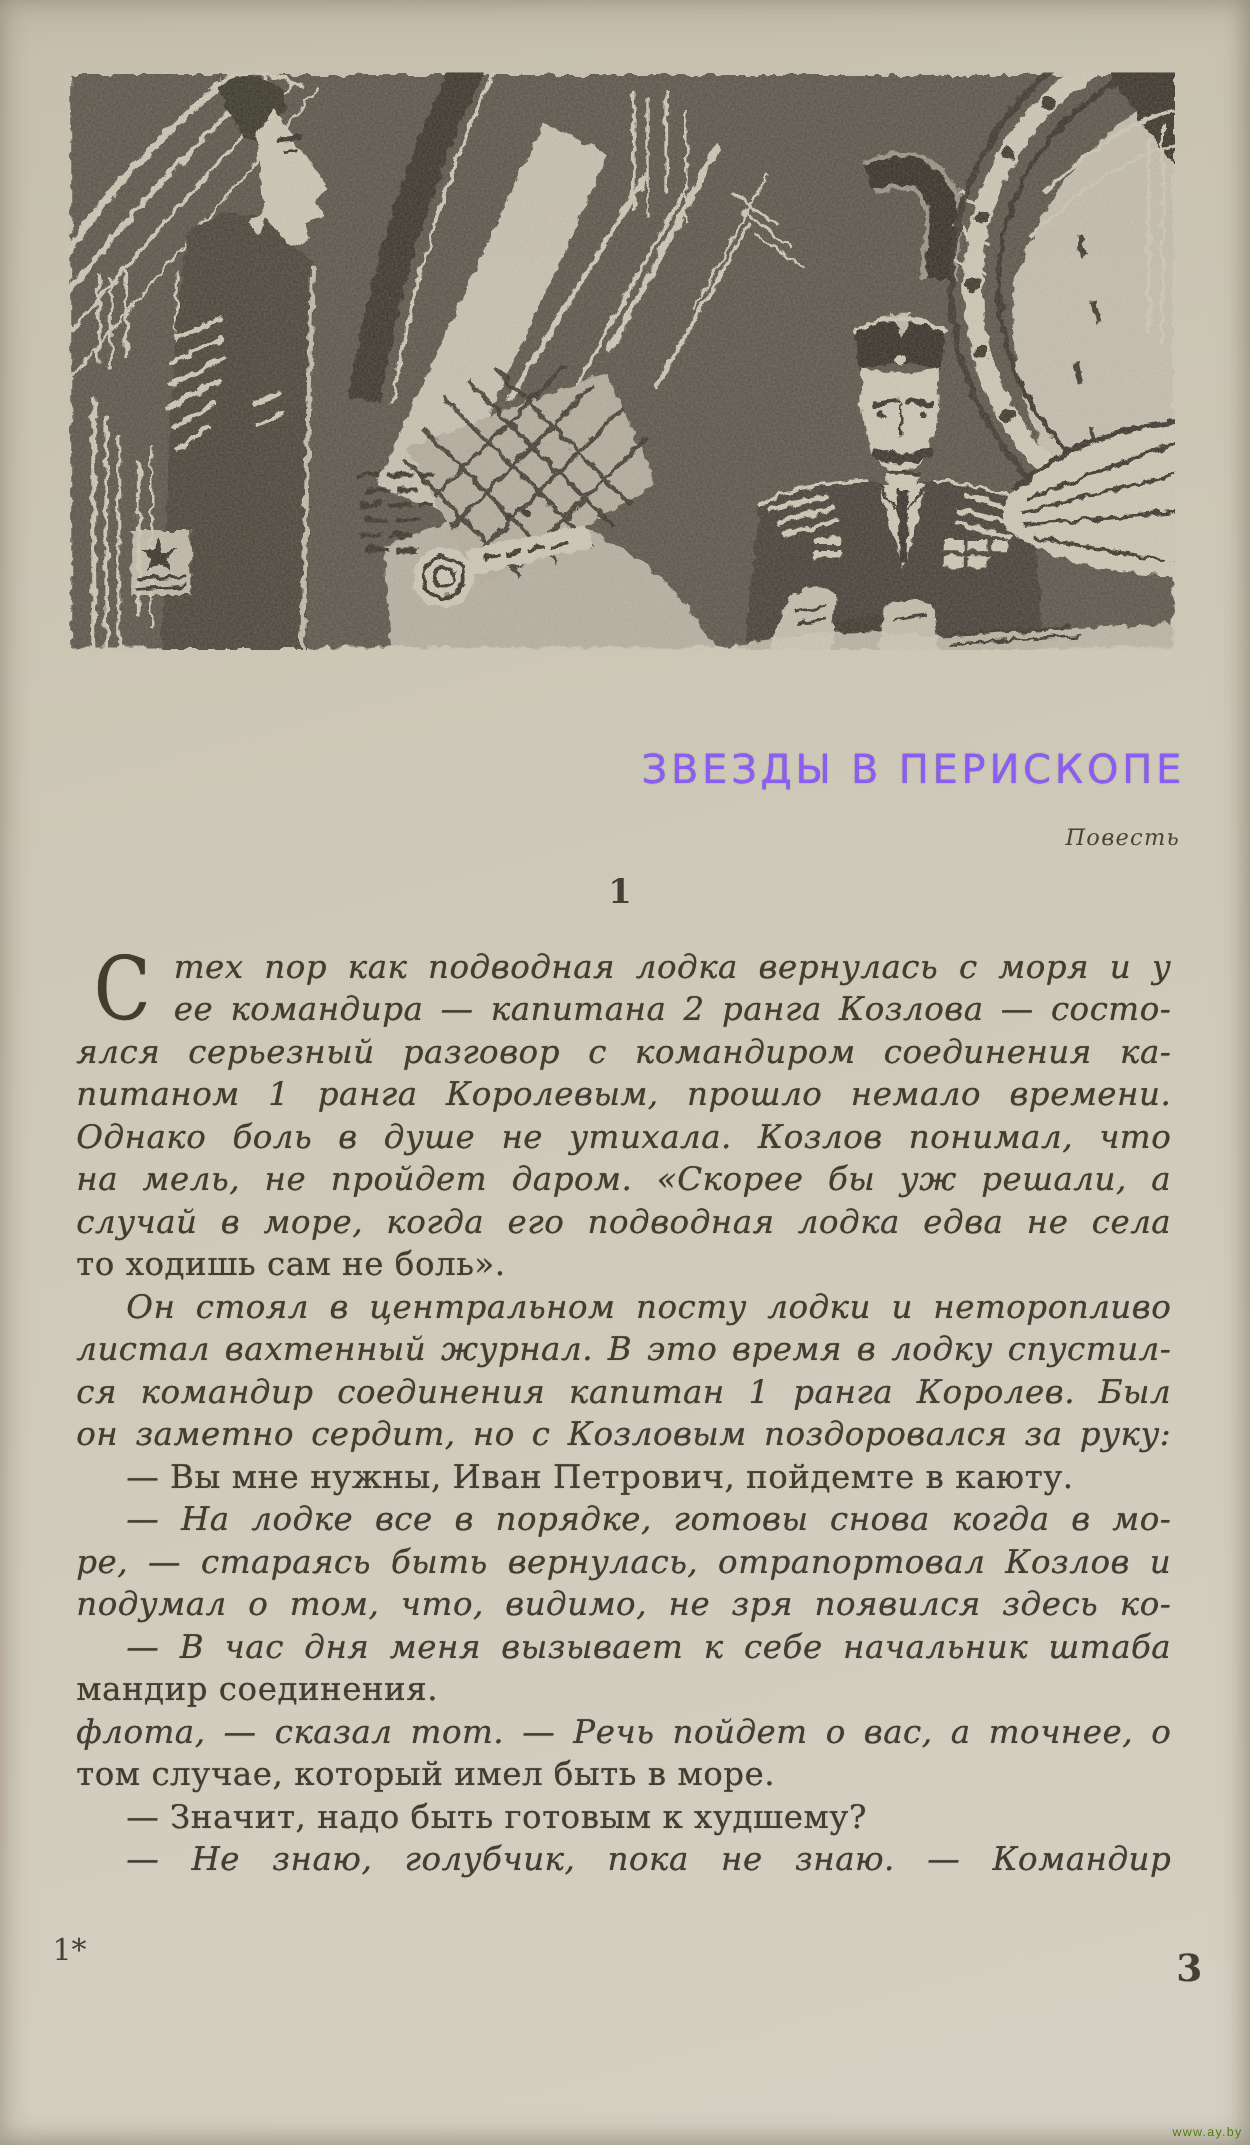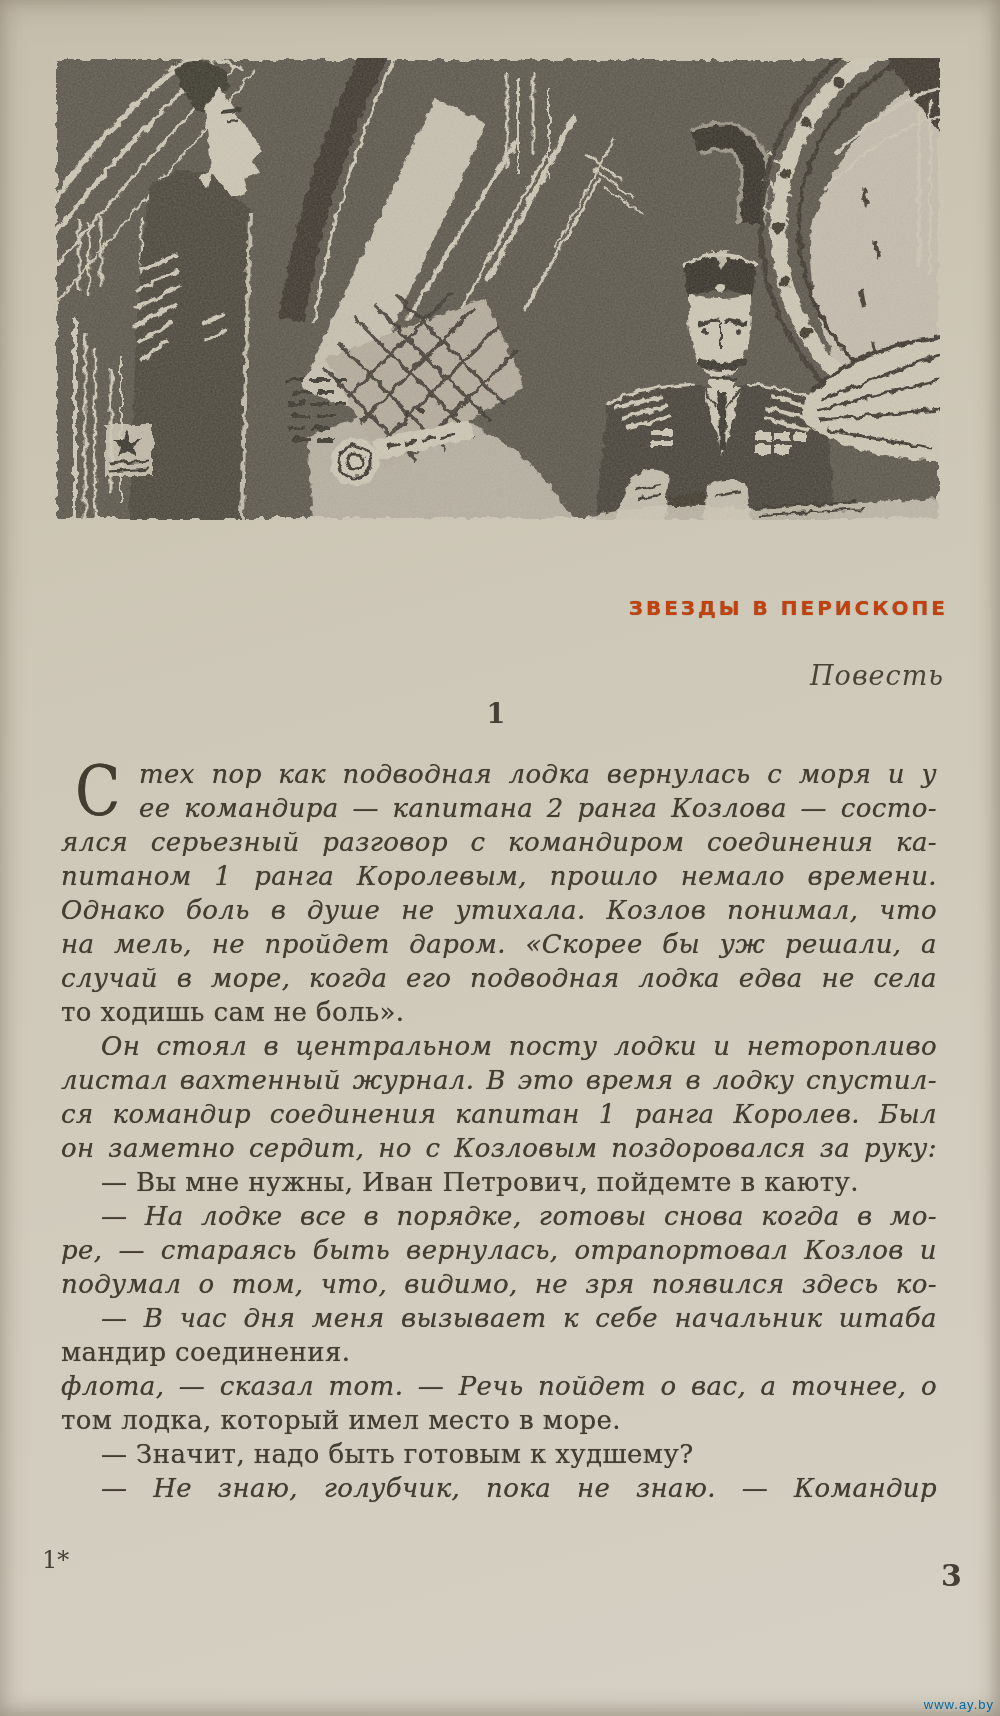--- a/index.html
+++ b/index.html
@@ -6,39 +6,39 @@
   body{width:1000px;height:1716px;position:relative;overflow:hidden;
        background:linear-gradient(165deg,#c6bfad 0%,#cec8b8 38%,#d3cdbf 75%,#d5d0c3 100%);
        font-family:"DejaVu Serif",serif;}
   .page{position:absolute;inset:0;
         box-shadow:inset 0 14px 30px rgba(125,115,92,.18),
                    inset -7px 0 14px rgba(100,92,74,.22),
                    inset 7px 0 18px rgba(110,102,84,.14),
                    inset 0 -10px 18px rgba(100,92,74,.20);}
   .illus{position:absolute;left:55px;top:58px;width:885px;height:462px;}
   .title{position:absolute;top:596px;right:52px;
-         font-family:"DejaVu Sans",sans-serif;font-weight:bold;font-size:20px;
-         letter-spacing:3px;color:#c2410c;text-shadow:0 0 1px rgba(62,56,46,.6);}
-  .subtitle{position:absolute;top:660px;right:56px;font-style:italic;font-size:27px;
+         font-family:"DejaVu Sans",sans-serif;font-weight:normal;font-size:32px;
+         letter-spacing:3px;color:#8b5cf6;text-shadow:0 0 1px rgba(62,56,46,.6);}
+  .subtitle{position:absolute;top:660px;right:56px;font-style:italic;font-size:18px;
             color:#4a4438;letter-spacing:1px;}
   .chapter{position:absolute;top:698px;left:0;width:992px;text-align:center;
            font-size:27px;font-weight:bold;color:#454036;}
   .text{position:absolute;left:61px;top:757px;width:876px;color:#423c31;
         font-size:26px;letter-spacing:.4px;text-shadow:0 0 .7px rgba(64,58,46,.75);}
   .ln{line-height:34px;height:34px;overflow:visible;}
   .j{text-align:justify;text-align-last:justify;font-style:italic;}
   .dc{padding-left:78px;}
   .ind{text-indent:40px;}
   .dropcap{position:absolute;left:14px;top:6px;font-size:70px;line-height:56px;
            transform:scaleX(.85);transform-origin:left top;color:#423c31;}
   .sig{position:absolute;left:42px;top:1546px;font-size:24px;color:#454036;}
   .pagenum{position:absolute;left:941px;top:1558px;font-size:30px;font-weight:bold;color:#454036;}
   .watermark{position:absolute;right:6px;bottom:4px;
-             font-family:"Liberation Sans",sans-serif;font-size:13px;
-             color:#0369a1;letter-spacing:1px;}
+             font-family:"Liberation Sans",sans-serif;font-size:10px;
+             color:#4d7c0f;letter-spacing:1px;}
 </style>
 </head>
 <body>
 
 <div class="page">
 
   <svg class="illus" viewBox="0 0 885 462">
     <defs>
       <filter id="rough" x="-4%" y="-4%" width="108%" height="108%">
         <feTurbulence type="fractalNoise" baseFrequency="0.11" numOctaves="2" seed="7" result="t"></feTurbulence>
@@ -266,21 +266,21 @@
     <div class="ln j">листал вахтенный журнал. В это время в лодку спустил-</div>
     <div class="ln j">ся командир соединения капитан 1 ранга Королев. Был</div>
     <div class="ln j">он заметно сердит, но с Козловым поздоровался за руку:</div>
     <div class="ln ind">— Вы мне нужны, Иван Петрович, пойдемте в каюту.</div>
     <div class="ln j ind">— На лодке все в порядке, готовы снова когда в мо-</div>
     <div class="ln j">ре, — стараясь быть вернулась, отрапортовал Козлов и</div>
     <div class="ln j">подумал о том, что, видимо, не зря появился здесь ко-</div>
     <div class="ln j ind">— В час дня меня вызывает к себе начальник штаба</div>
     <div class="ln">мандир соединения.</div>
     <div class="ln j">флота, — сказал тот. — Речь пойдет о вас, а точнее, о</div>
-    <div class="ln">том лодка, который имел место в море.</div>
+    <div class="ln">том случае, который имел быть в море.</div>
     <div class="ln ind">— Значит, надо быть готовым к худшему?</div>
     <div class="ln j ind">— Не знаю, голубчик, пока не знаю. — Командир</div>
   </div>
 
   <div class="sig">1*</div>
   <div class="pagenum">3</div>
   <div class="watermark">www.ay.by</div>
 </div>
 
 </body></html>

